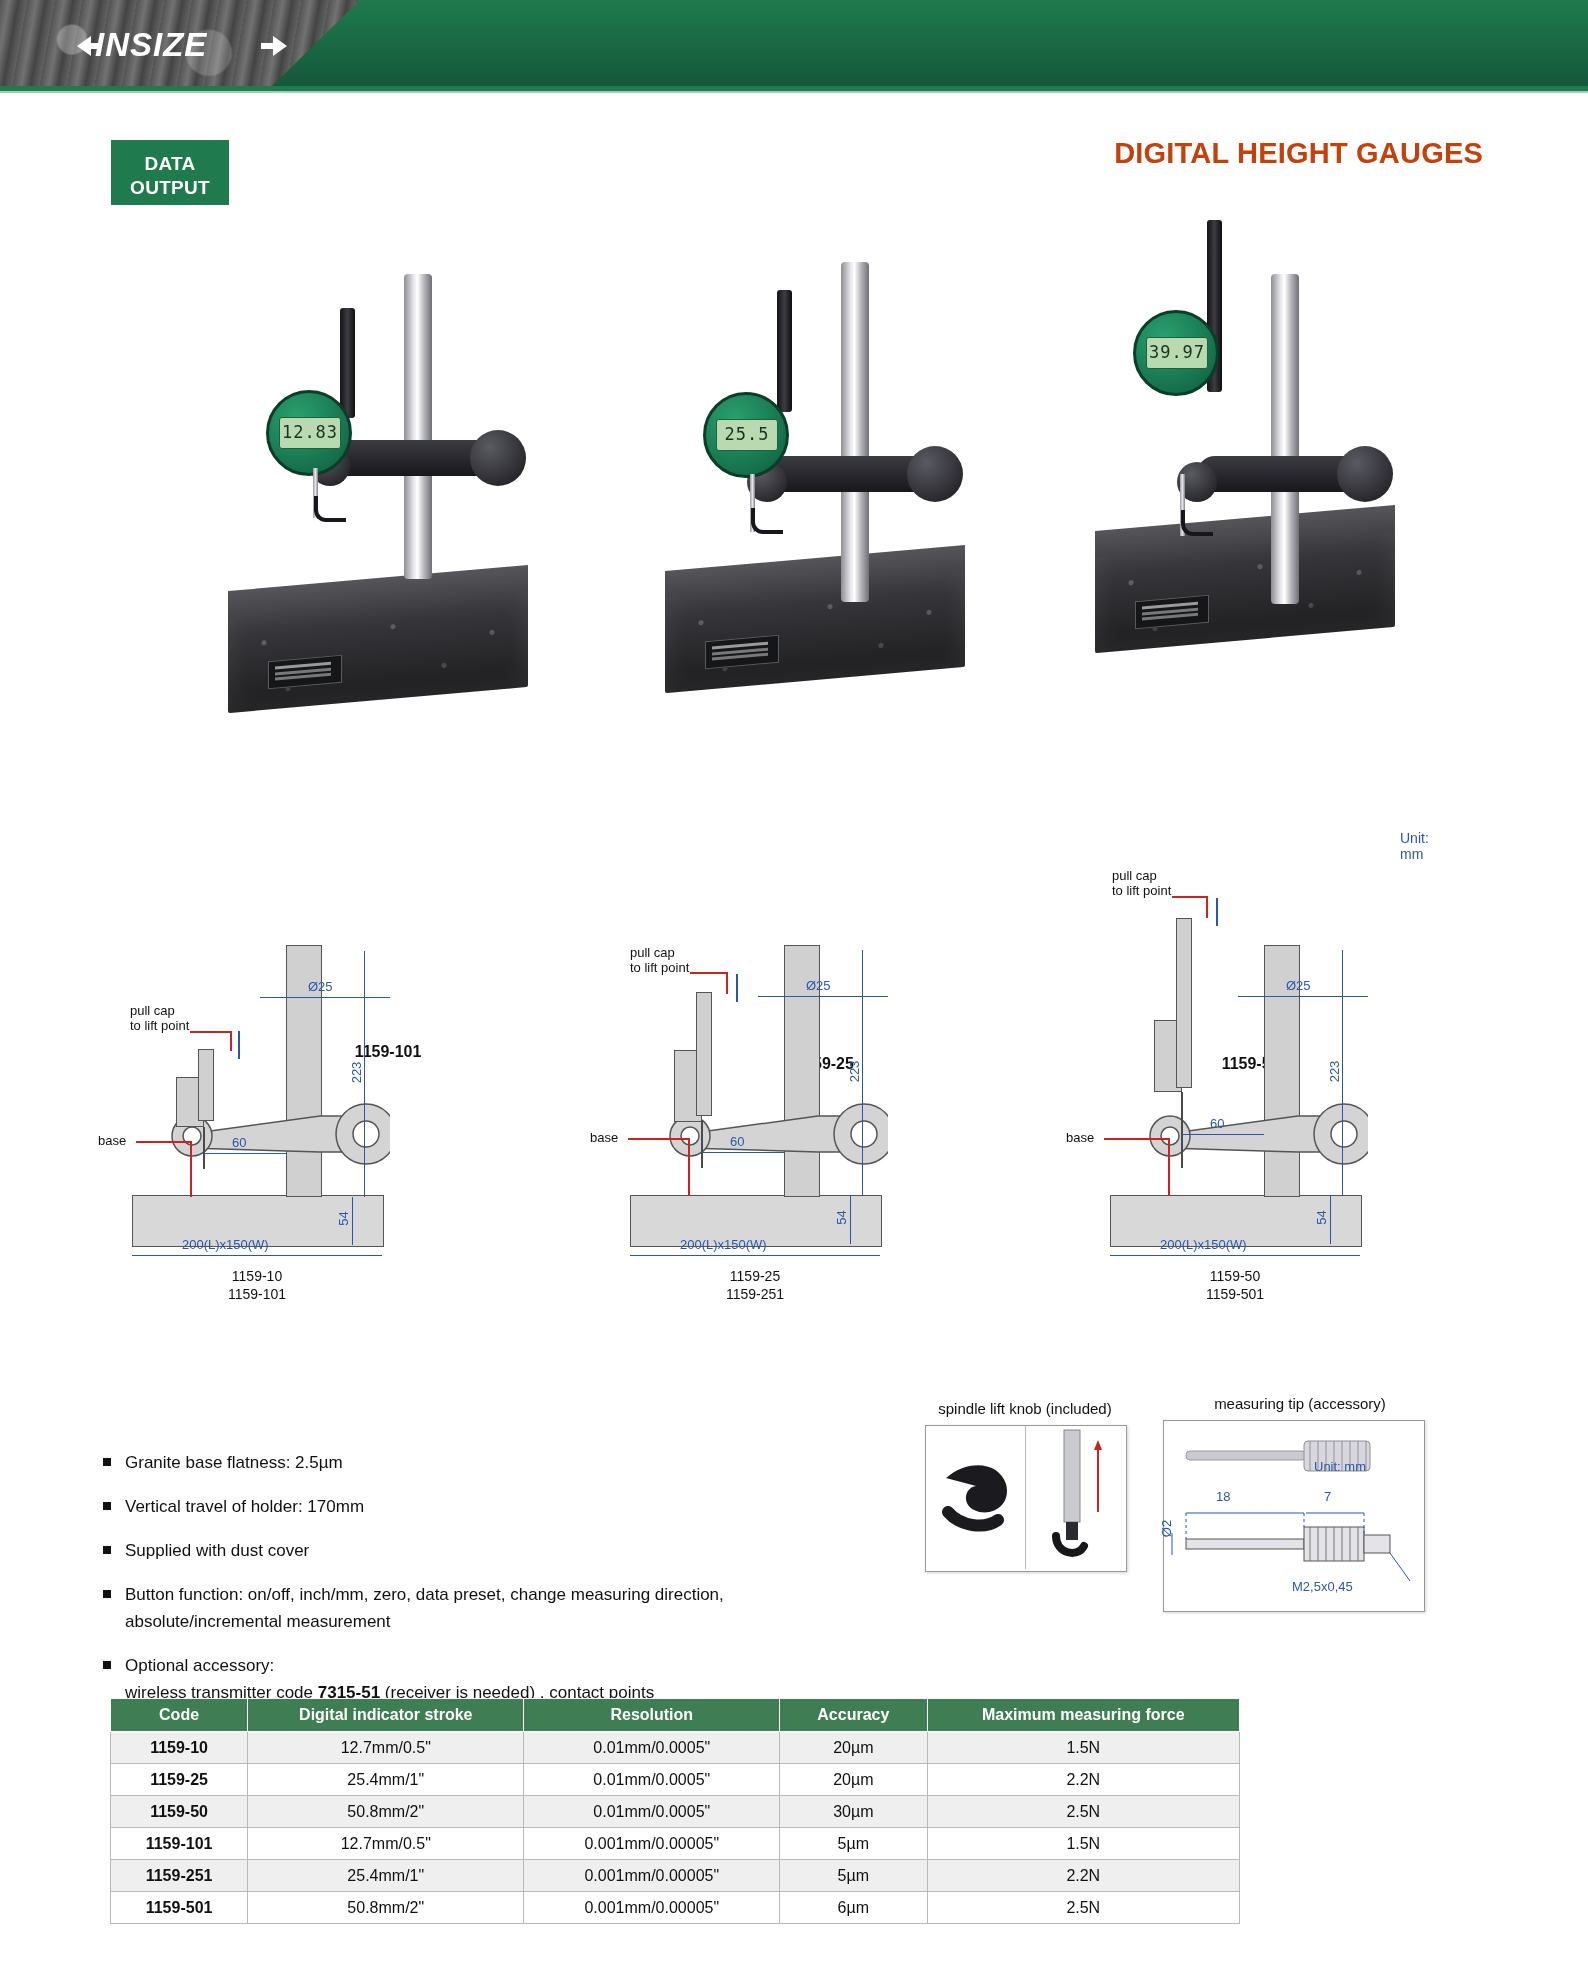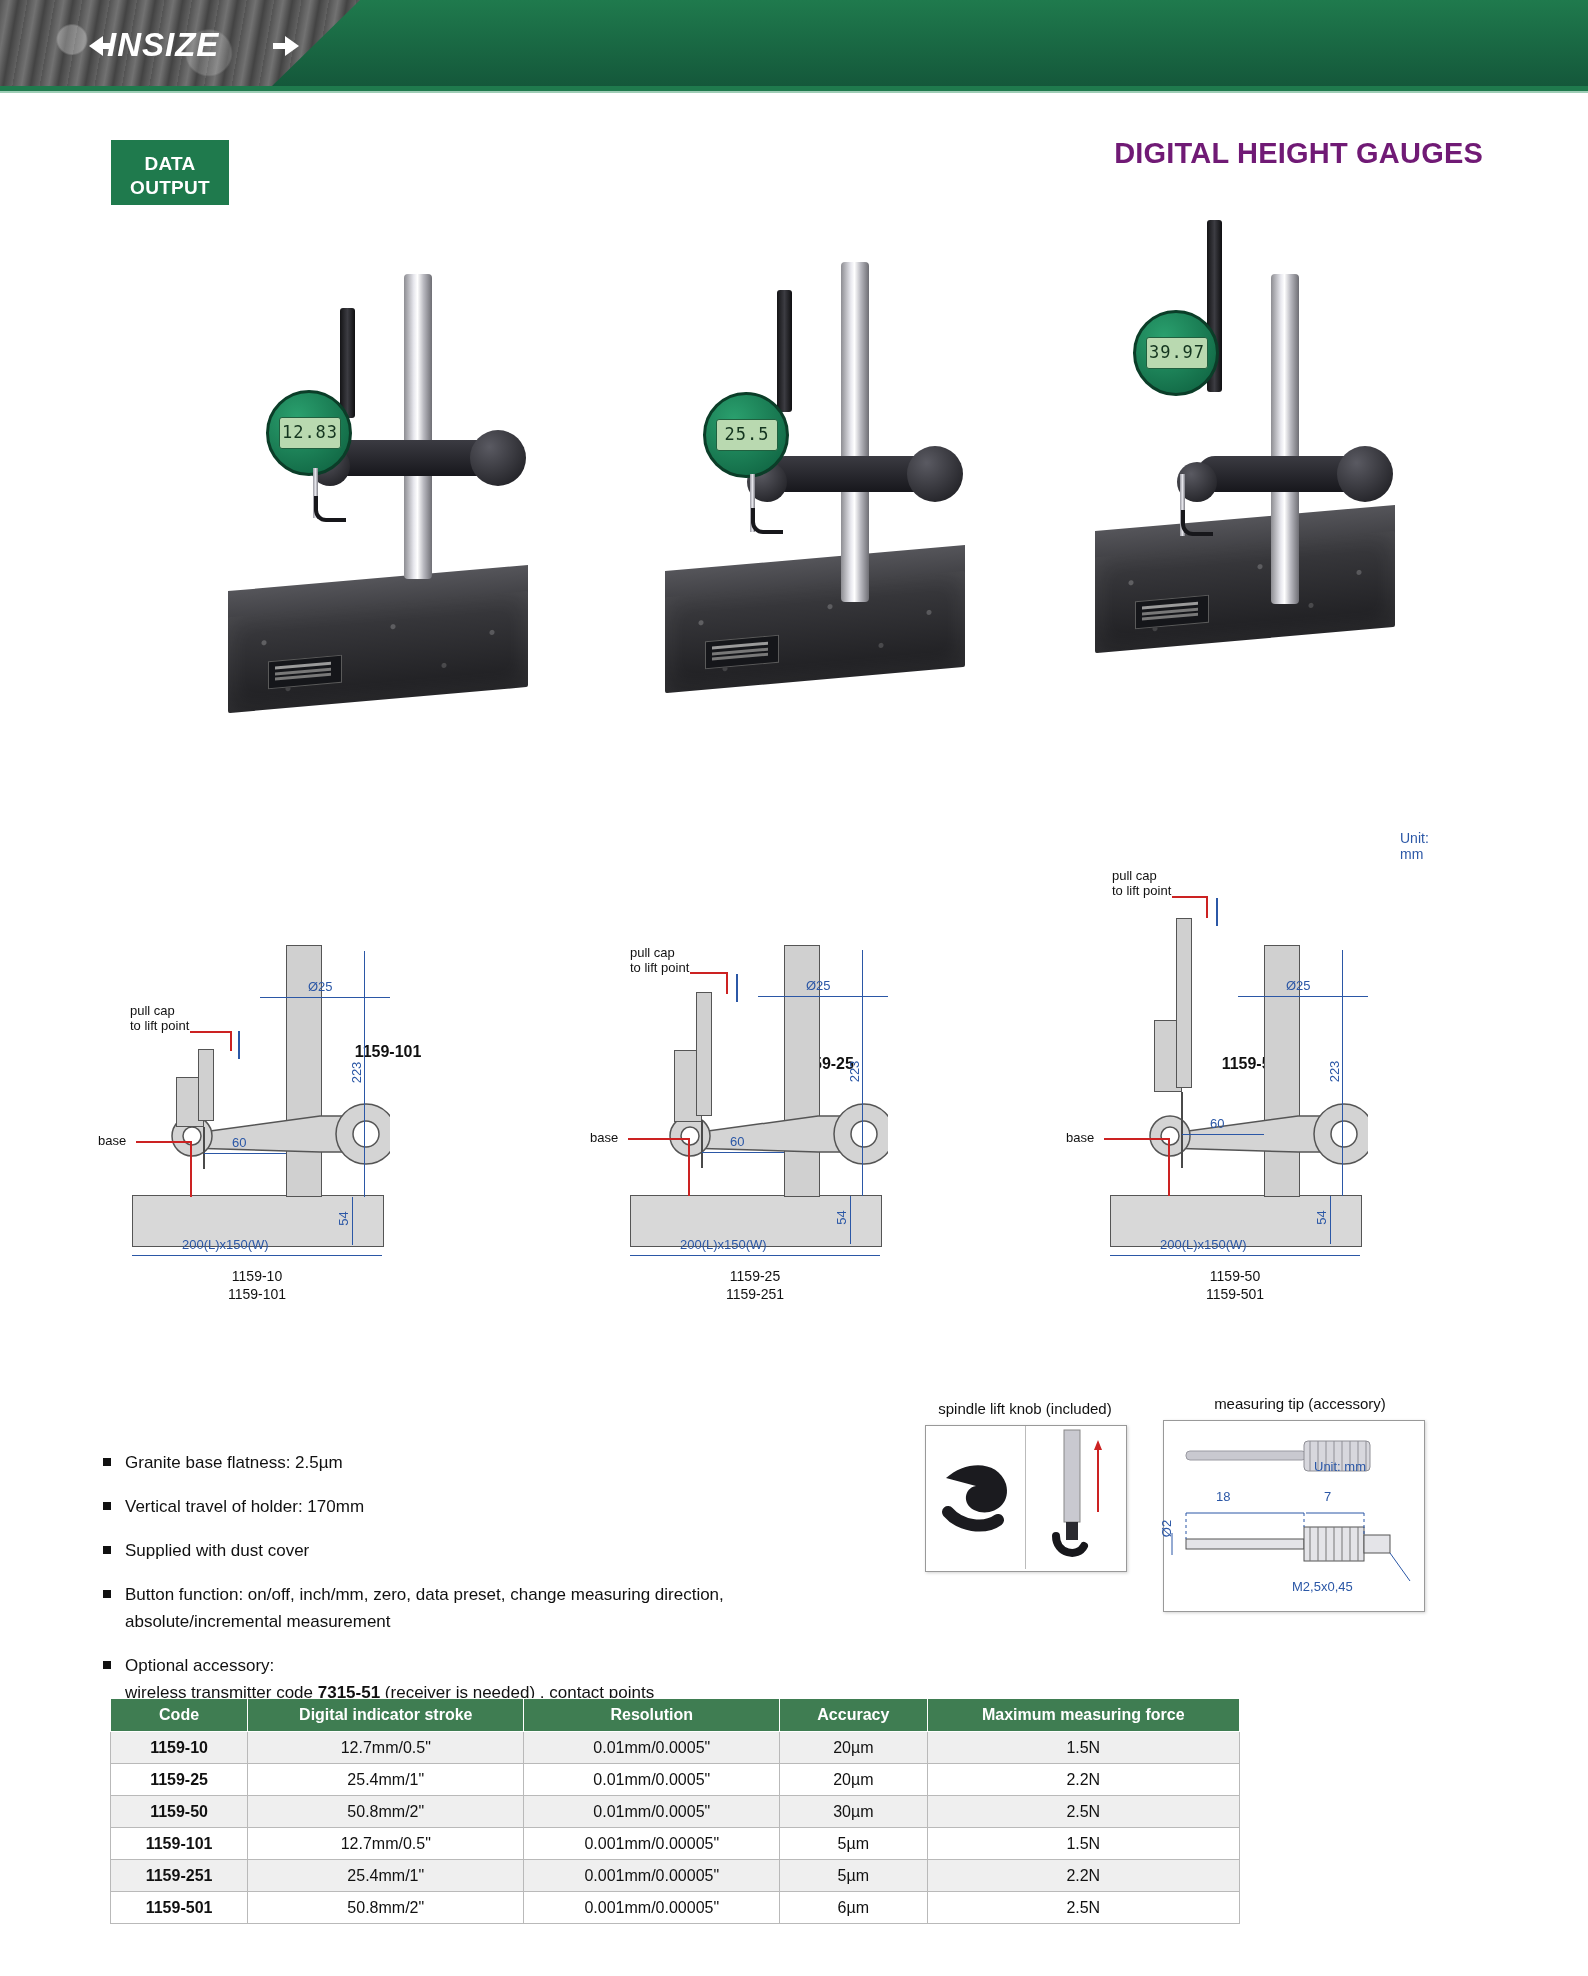--- a/index.html
+++ b/index.html
@@ -16,35 +16,35 @@
       linear-gradient(#555,#333);
      opacity:.95;}
   .header-photo:after{content:"";position:absolute;left:0;top:0;width:100%;height:100%;
      background:radial-gradient(circle at 20% 45%, rgba(255,255,255,.28) 0 14px, rgba(0,0,0,0) 16px),
                 radial-gradient(circle at 58% 60%, rgba(255,255,255,.18) 0 22px, rgba(0,0,0,0) 24px);}
   .header-green{position:absolute;left:150px;top:0;width:1438px;height:88px;
      background:linear-gradient(#1f7a4d,#14573a);
      clip-path:polygon(210px 0, 1438px 0, 1438px 88px, 120px 88px);}
   .header-green-line{position:absolute;left:0;top:86px;width:1588px;height:5px;background:#1f7a4d;}
   .header-green-line2{position:absolute;left:0;top:91px;width:1588px;height:2px;background:#9fcdb6;}
-  .logo{position:absolute;left:95px;top:26px;width:180px;height:40px;margin-left:12px;}
+  .logo{position:absolute;left:95px;top:26px;width:180px;height:40px;}
   .logo-text{position:absolute;left:0;top:0;font-size:33px;font-weight:bold;font-style:italic;
      color:#ffffff;letter-spacing:1px;}
   .logo-arrow-l{position:absolute;left:-18px;top:10px;width:0;height:0;
      border-top:10px solid transparent;border-bottom:10px solid transparent;border-right:14px solid #fff;}
   .logo-arrow-r{position:absolute;left:178px;top:10px;width:0;height:0;
      border-top:10px solid transparent;border-bottom:10px solid transparent;border-left:14px solid #fff;}
   .logo-bar-l{position:absolute;left:-6px;top:17px;width:12px;height:6px;background:#fff;}
   .logo-bar-r{position:absolute;left:166px;top:17px;width:14px;height:6px;background:#fff;}
 
   
   .data-output{position:absolute;left:111px;top:140px;width:118px;height:65px;background:#1f7a4d;
      color:#fff;font-size:19px;font-weight:bold;text-align:center;line-height:24px;padding-top:12px;
      box-sizing:border-box;letter-spacing:.3px;}
-  .page-title{position:absolute;right:105px;top:137px;font-size:29px;font-weight:bold;color:#701a75;
+  .page-title{position:absolute;right:105px;top:137px;font-size:29px;font-weight:bold;color:#c2410c;
      letter-spacing:.2px;}
 
   
   .photo{position:absolute;width:340px;height:470px;}
   .photo-caption{position:absolute;width:340px;text-align:center;font-size:16px;font-weight:bold;color:#111;top:755px;}
 
   .granite{position:absolute;bottom:58px;left:10px;width:300px;height:96px;
      background:linear-gradient(#3c3c40,#1d1d20);
      transform:skewY(-5deg);
      border-radius:2px;

